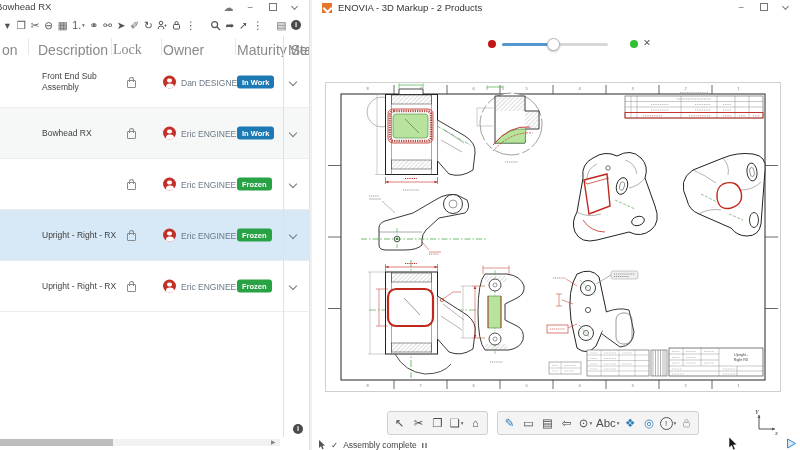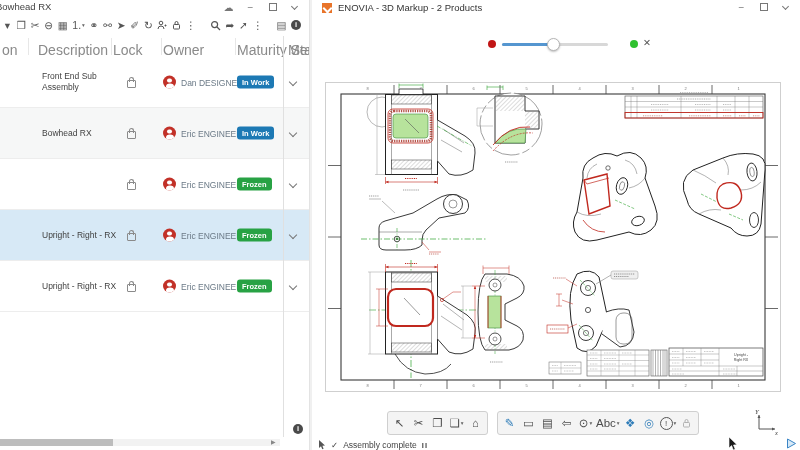--- a/index.html
+++ b/index.html
@@ -124,21 +124,21 @@
       </span>
       <span class="tbi">➦</span>
       <span class="tbi">➚</span>
       <span class="tbi">⋮</span>
       <span class="tbi gapl">▤</span>
       <span class="tbi info-badge"></span>
     </div>
   <div id="lp-header">
       <span style="left: 2px;">on</span>
       <span style="left: 38px;">Description</span>
-      <span style="left: 113px;">Lock</span>
+      <span style="left: 113px; font-family: Liberation Serif, serif;">Lock</span>
       <span style="left: 163px;">Owner</span>
       <span style="left: 237px;">Maturity State</span>
       <span style="left: 288px;">Menu</span>
     </div>
   <div class="hv" style="left:28px"></div>
     <div class="hv" style="left:111px"></div>
   <div class="hv" style="left:161px"></div>
     <div class="hv" style="left:235px"></div>
   <div id="rows">
   <div class="trow">

